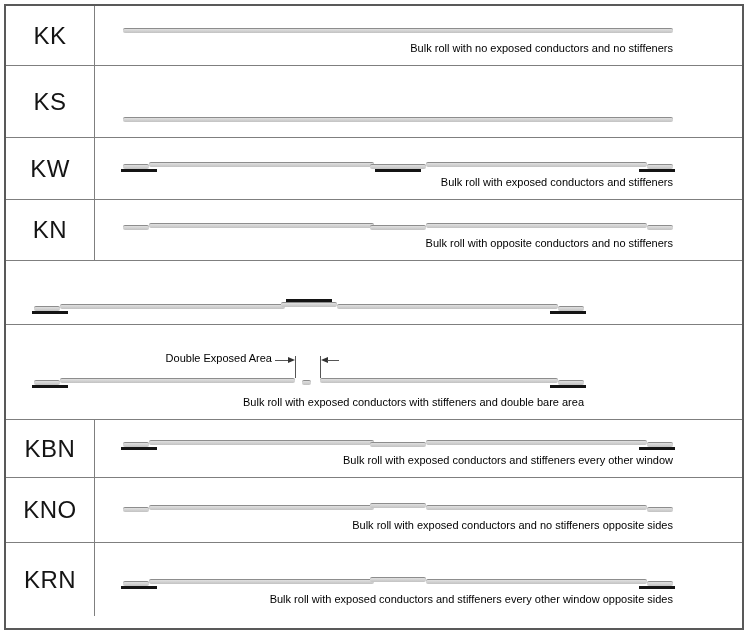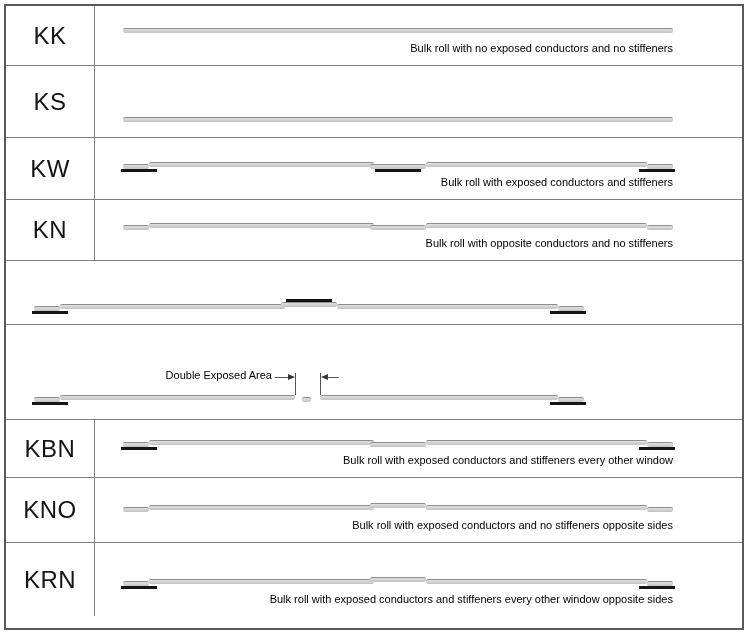--- a/index.html
+++ b/index.html
@@ -125,20 +125,21 @@
         <div class="head-l" style="left:287px"></div>
         <div class="dimline" style="left:293px;width:12px"></div>
         <div class="seg low" style="left:0;width:26px"></div>
         <div class="seg" style="left:26px;width:235px"></div>
         <div class="seg low" style="left:268px;width:9px"></div>
         <div class="seg" style="left:286px;width:238px"></div>
         <div class="seg low" style="left:524px;width:26px"></div>
         <div class="stiff" style="left:-2px;width:36px"></div>
         <div class="stiff" style="left:516px;width:36px"></div>
       </div>
+      <div class="caption">Bulk roll with exposed conductors with stiffeners and double bare area</div>
     </div>
       </div>
   </div>
 
   <div class="row" style="height:58px">
     <div class="code">KBN</div>
     <div class="dcell">
         <div class="dwrap">
       <div class="diagram">
         <div class="seg low" style="left:0;width:26px"></div>

